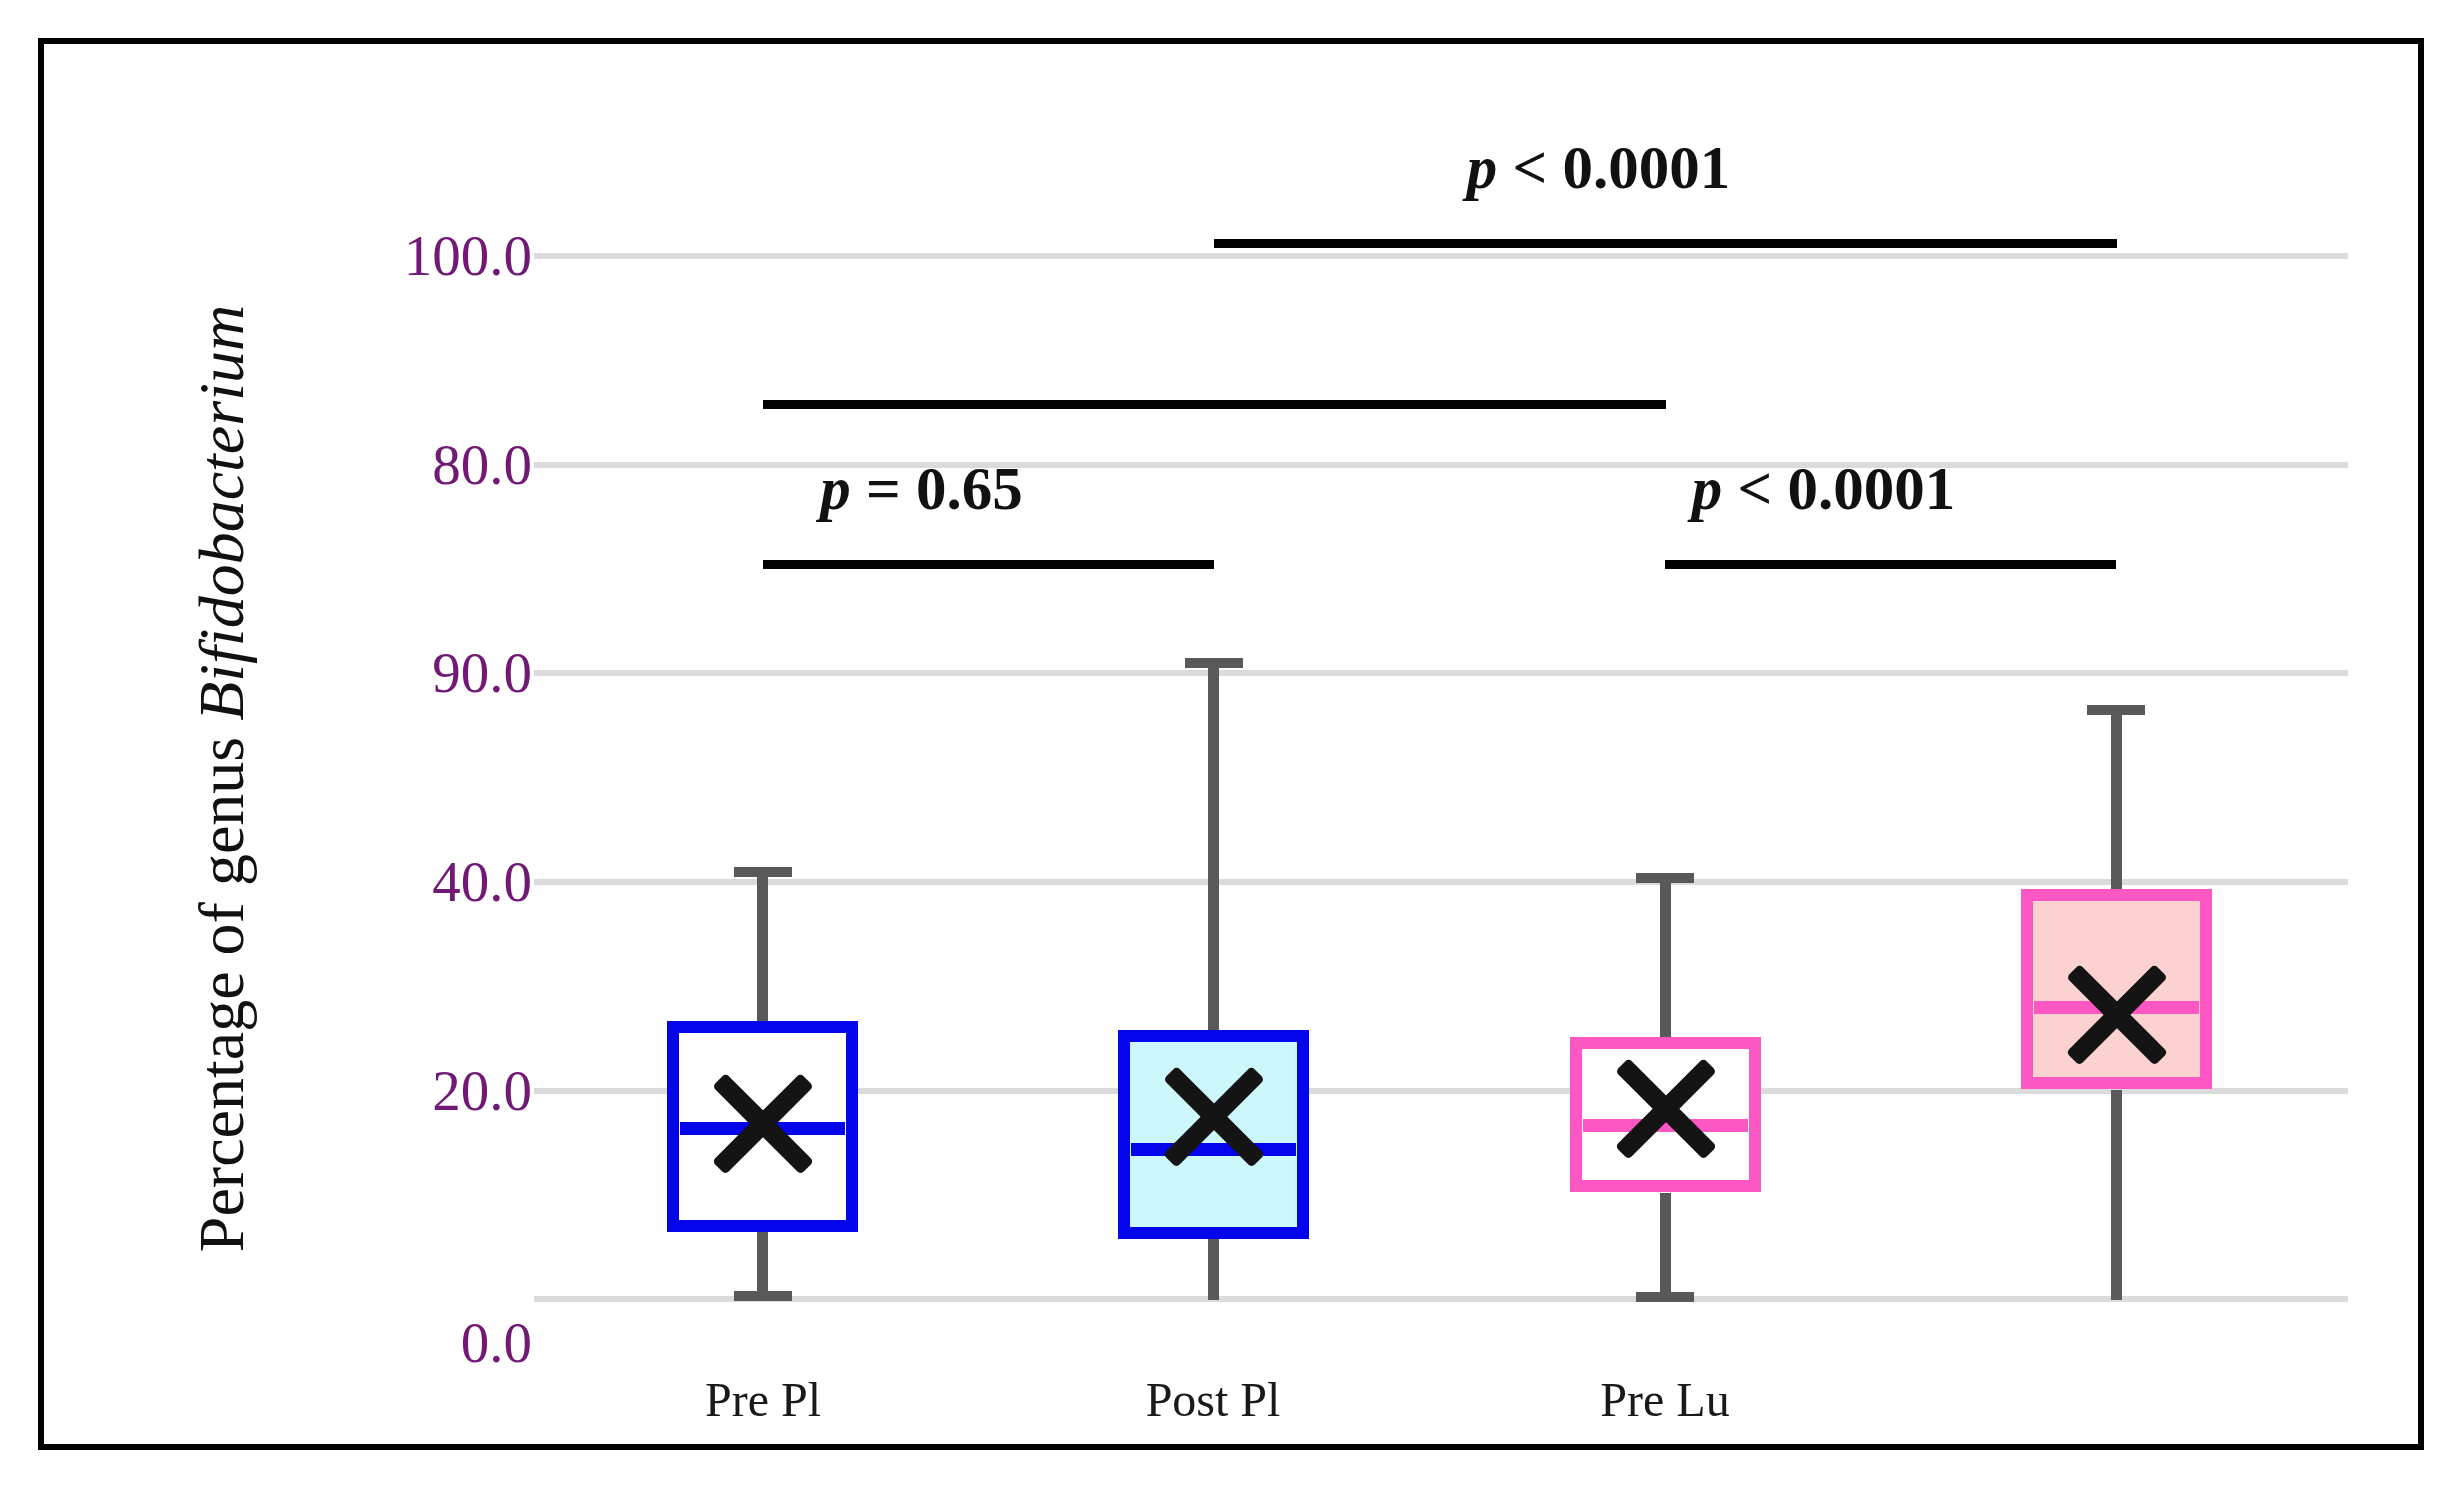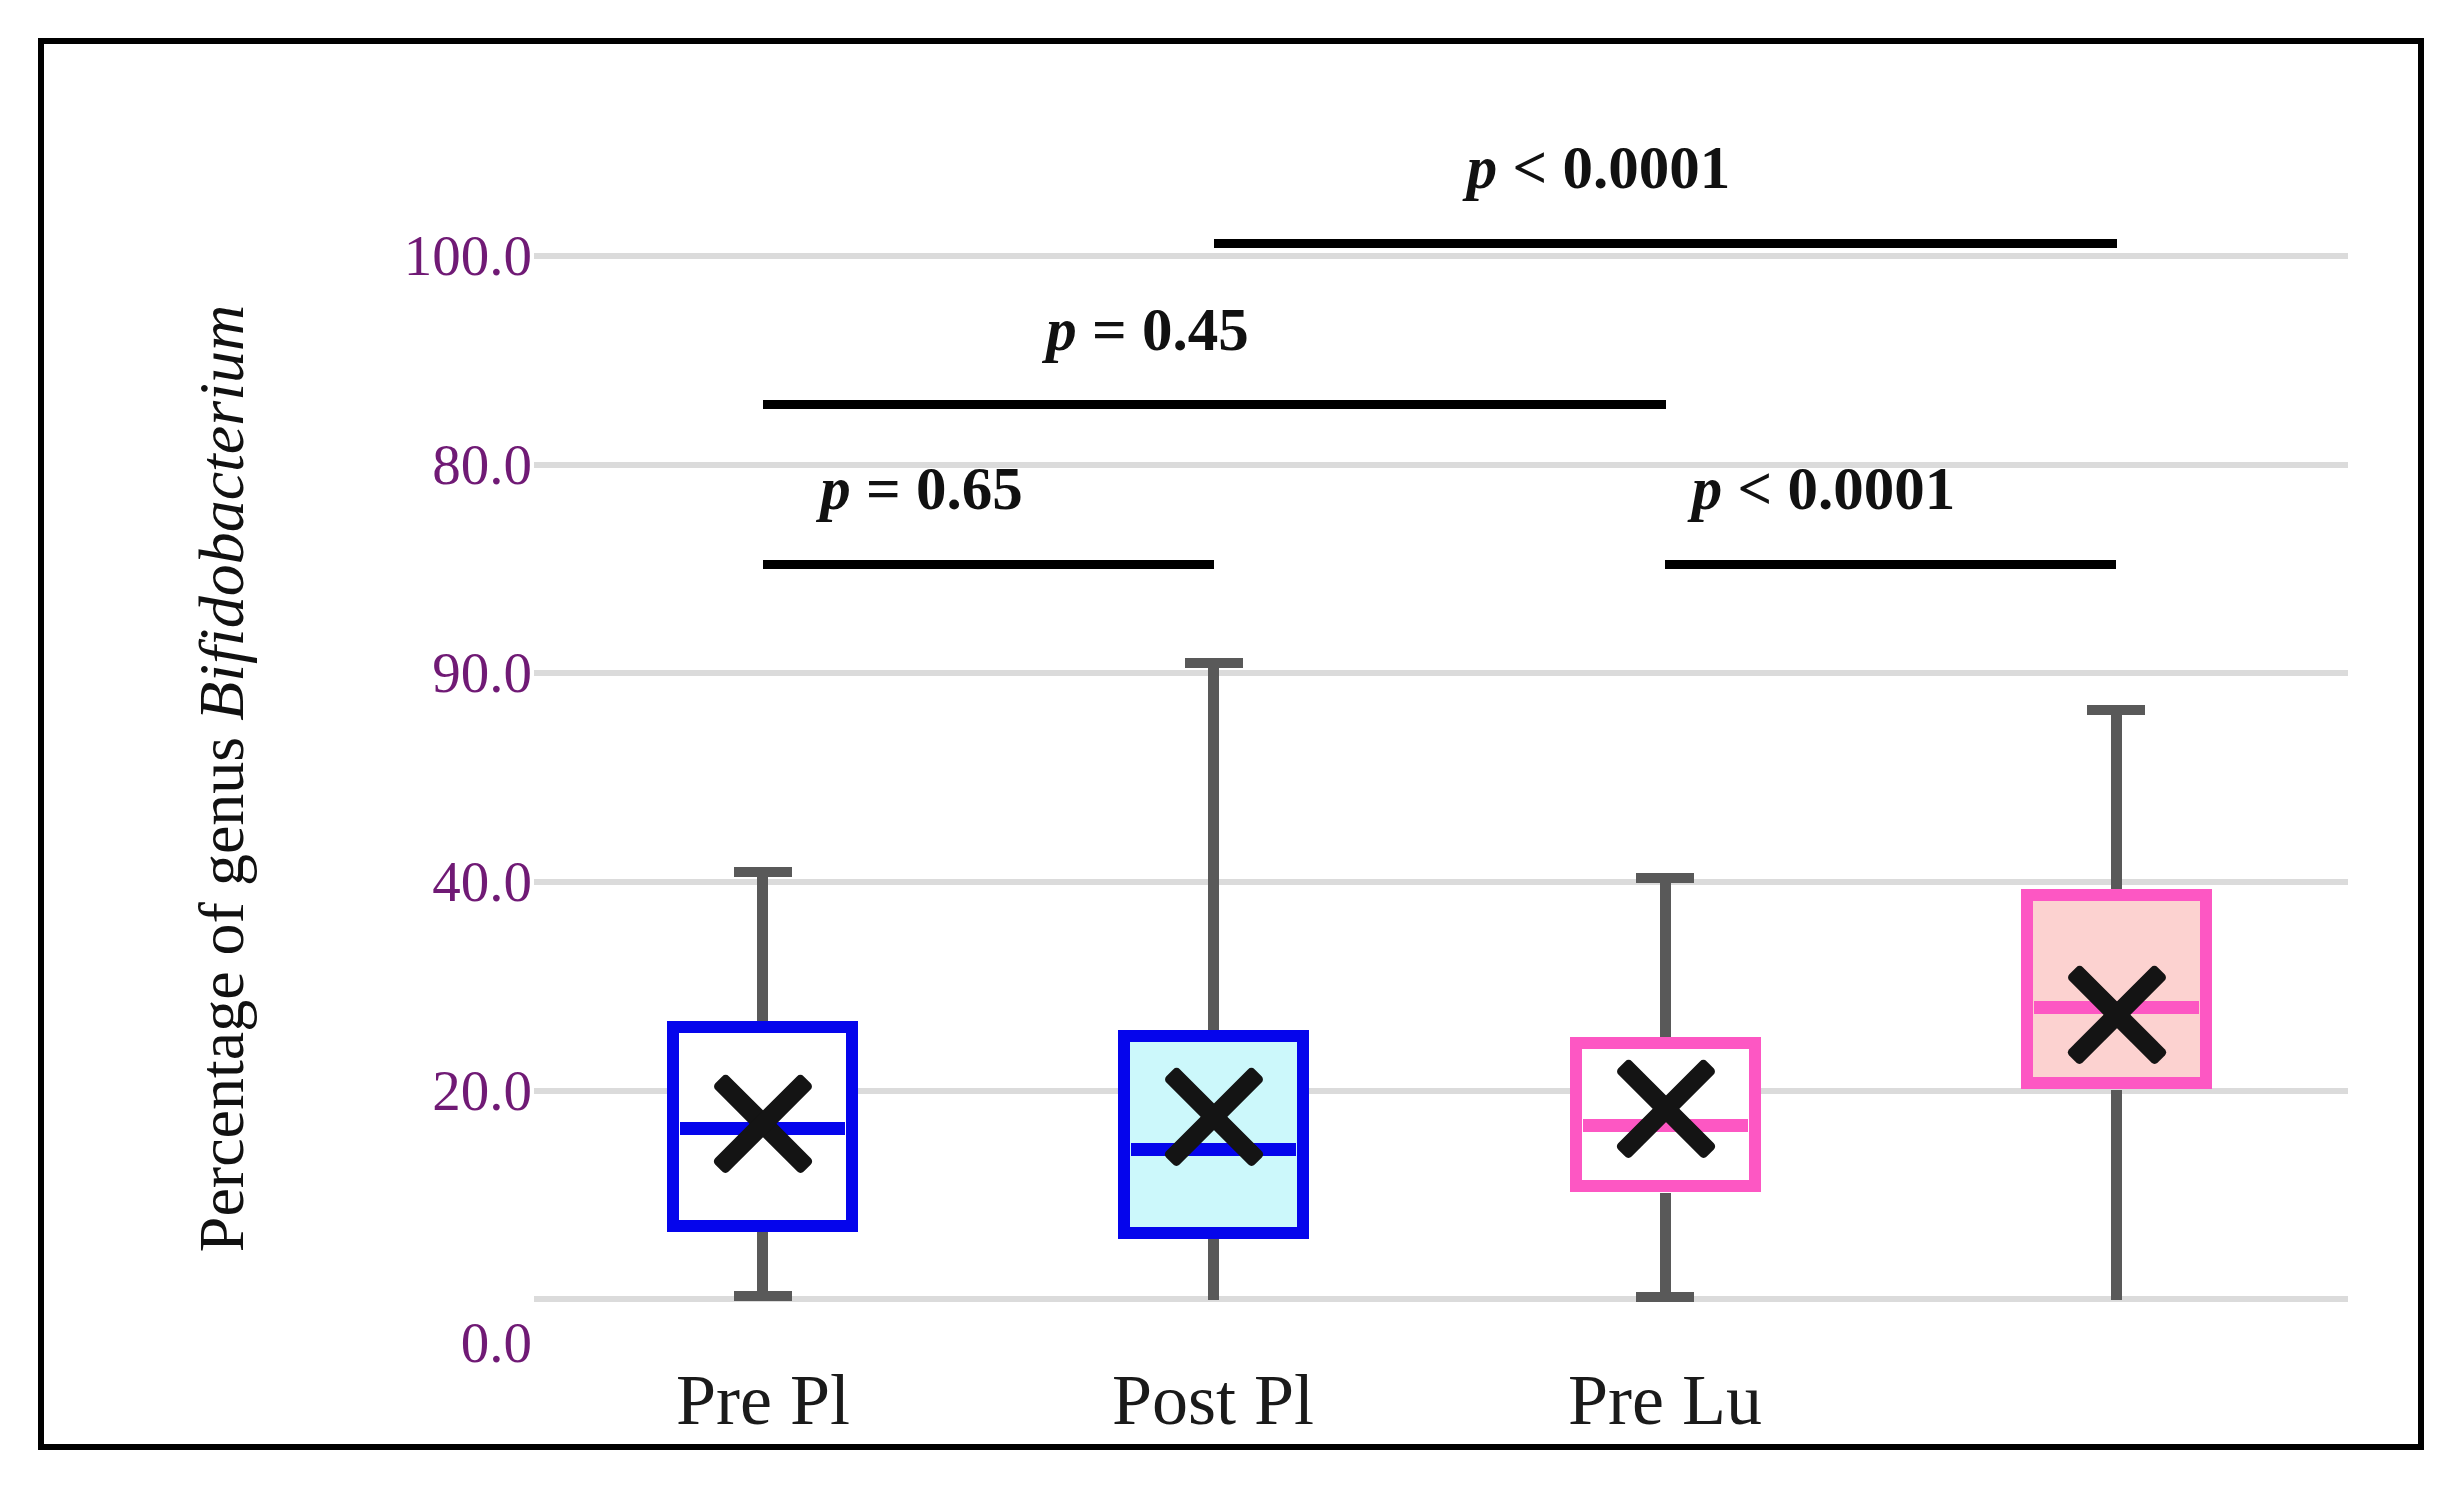--- a/index.html
+++ b/index.html
@@ -4,21 +4,21 @@
 <style>
   html,body{margin:0;padding:0;}
   body{width:2462px;height:1490px;background:#ffffff;position:relative;
        font-family:"Liberation Serif",serif;overflow:hidden;}
   #frame{position:absolute;left:38px;top:38px;width:2386px;height:1412px;
          border:6.7px solid #000;box-sizing:border-box;}
   #chart{position:absolute;left:0;top:0;width:2462px;height:1490px;}
   .grid{position:absolute;background:#DBDBDB;}
   .ytick{position:absolute;font-size:57px;color:#701a75;height:82px;line-height:82px;
          text-align:right;white-space:nowrap;}
-  .xlabel{position:absolute;font-size:72px;color:#1a1a1a;text-align:center;
+  .xlabel{position:absolute;font-size:48px;color:#1a1a1a;text-align:center;
           height:74px;line-height:74px;}
   .whisker{position:absolute;background:#595959;}
   .cap{position:absolute;background:#595959;}
   .box{position:absolute;box-sizing:border-box;}
   .medline{position:absolute;}
   .xmark{position:absolute;width:97px;height:97px;}
   .xmark::before,.xmark::after{content:"";position:absolute;left:50%;top:50%;
       width:125px;height:19.3px;background:#141414;border-radius:4.5px;}
   .xmark::before{transform:translate(-50%,-50%) rotate(45deg);}
   .xmark::after{transform:translate(-50%,-50%) rotate(-45deg);}
@@ -71,21 +71,20 @@
     <div class="whisker" style="left: 2111px; top: 1090px; width: 11px; height: 210px;"></div>
     <div class="cap" style="left: 2087px; top: 705px; width: 58px; height: 9.7px;"></div>
     <div class="box" style="left: 2021px; top: 889px; width: 191px; height: 200px; border: 12.7px solid rgb(253, 87, 195); background: rgb(252, 210, 208);"></div>
     <div class="medline" style="left: 2034px; top: 1001px; width: 165px; height: 12.7px; background: rgb(253, 87, 195);"></div>
     <div class="xmark" style="left: 2068px; top: 966px;"></div>
     <div class="sigbar" style="left: 763px; top: 560px; width: 451px; height: 9px;"></div>
     <div class="plabel" style="left: 661px; width: 521px; top: 448px;"><i>p</i><span> = 0.65</span></div>
     <div class="sigbar" style="left: 1665px; top: 560px; width: 451px; height: 9px;"></div>
     <div class="plabel" style="left: 1563px; width: 521px; top: 448px;"><i>p</i><span> &lt; 0.0001</span></div>
     <div class="sigbar" style="left: 763px; top: 400px; width: 903px; height: 9px;"></div>
-    <div class="plabel" style="left: 887px; width: 521px; top: 289px;"><i>p</i><span> = 0.45</span></div>
     <div class="sigbar" style="left: 1214px; top: 239px; width: 903px; height: 9px;"></div>
     <div class="plabel" style="left: 1338px; width: 521px; top: 127px;"><i>p</i><span> &lt; 0.0001</span></div>
     <div class="xlabel" style="left: 540px; width: 446px; top: 1363px;">Pre Pl</div>
     <div class="xlabel" style="left: 990px; width: 446px; top: 1363px;">Post Pl</div>
     <div class="xlabel" style="left: 1442px; width: 446px; top: 1363px;">Pre Lu</div>
   </div>
 
 <div id="ytitle"><span>Percentage of genus </span><i>Bifidobacterium</i></div>
 
 <div id="frame"></div>

